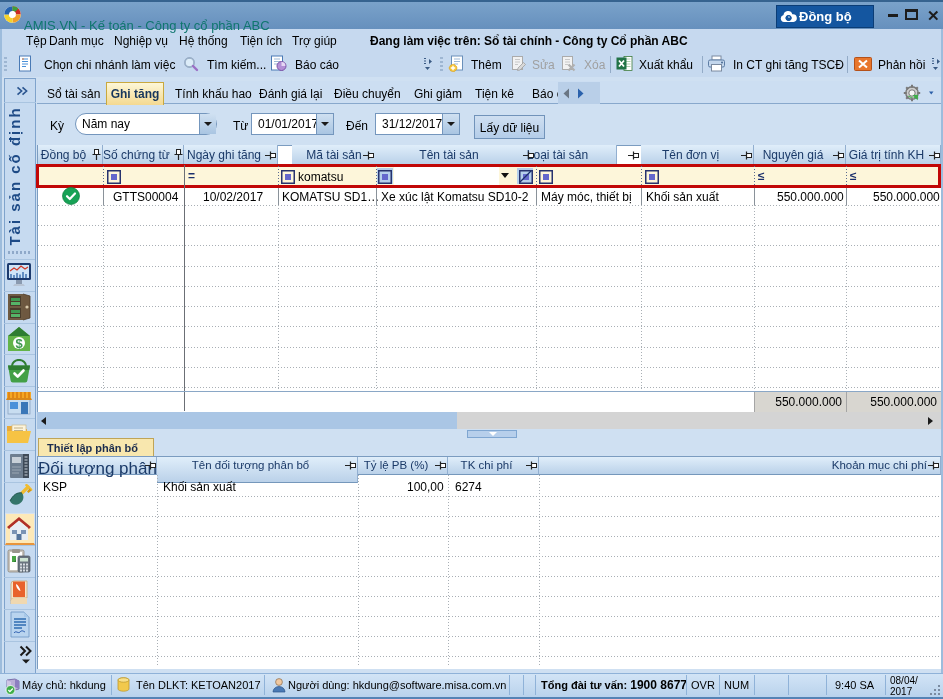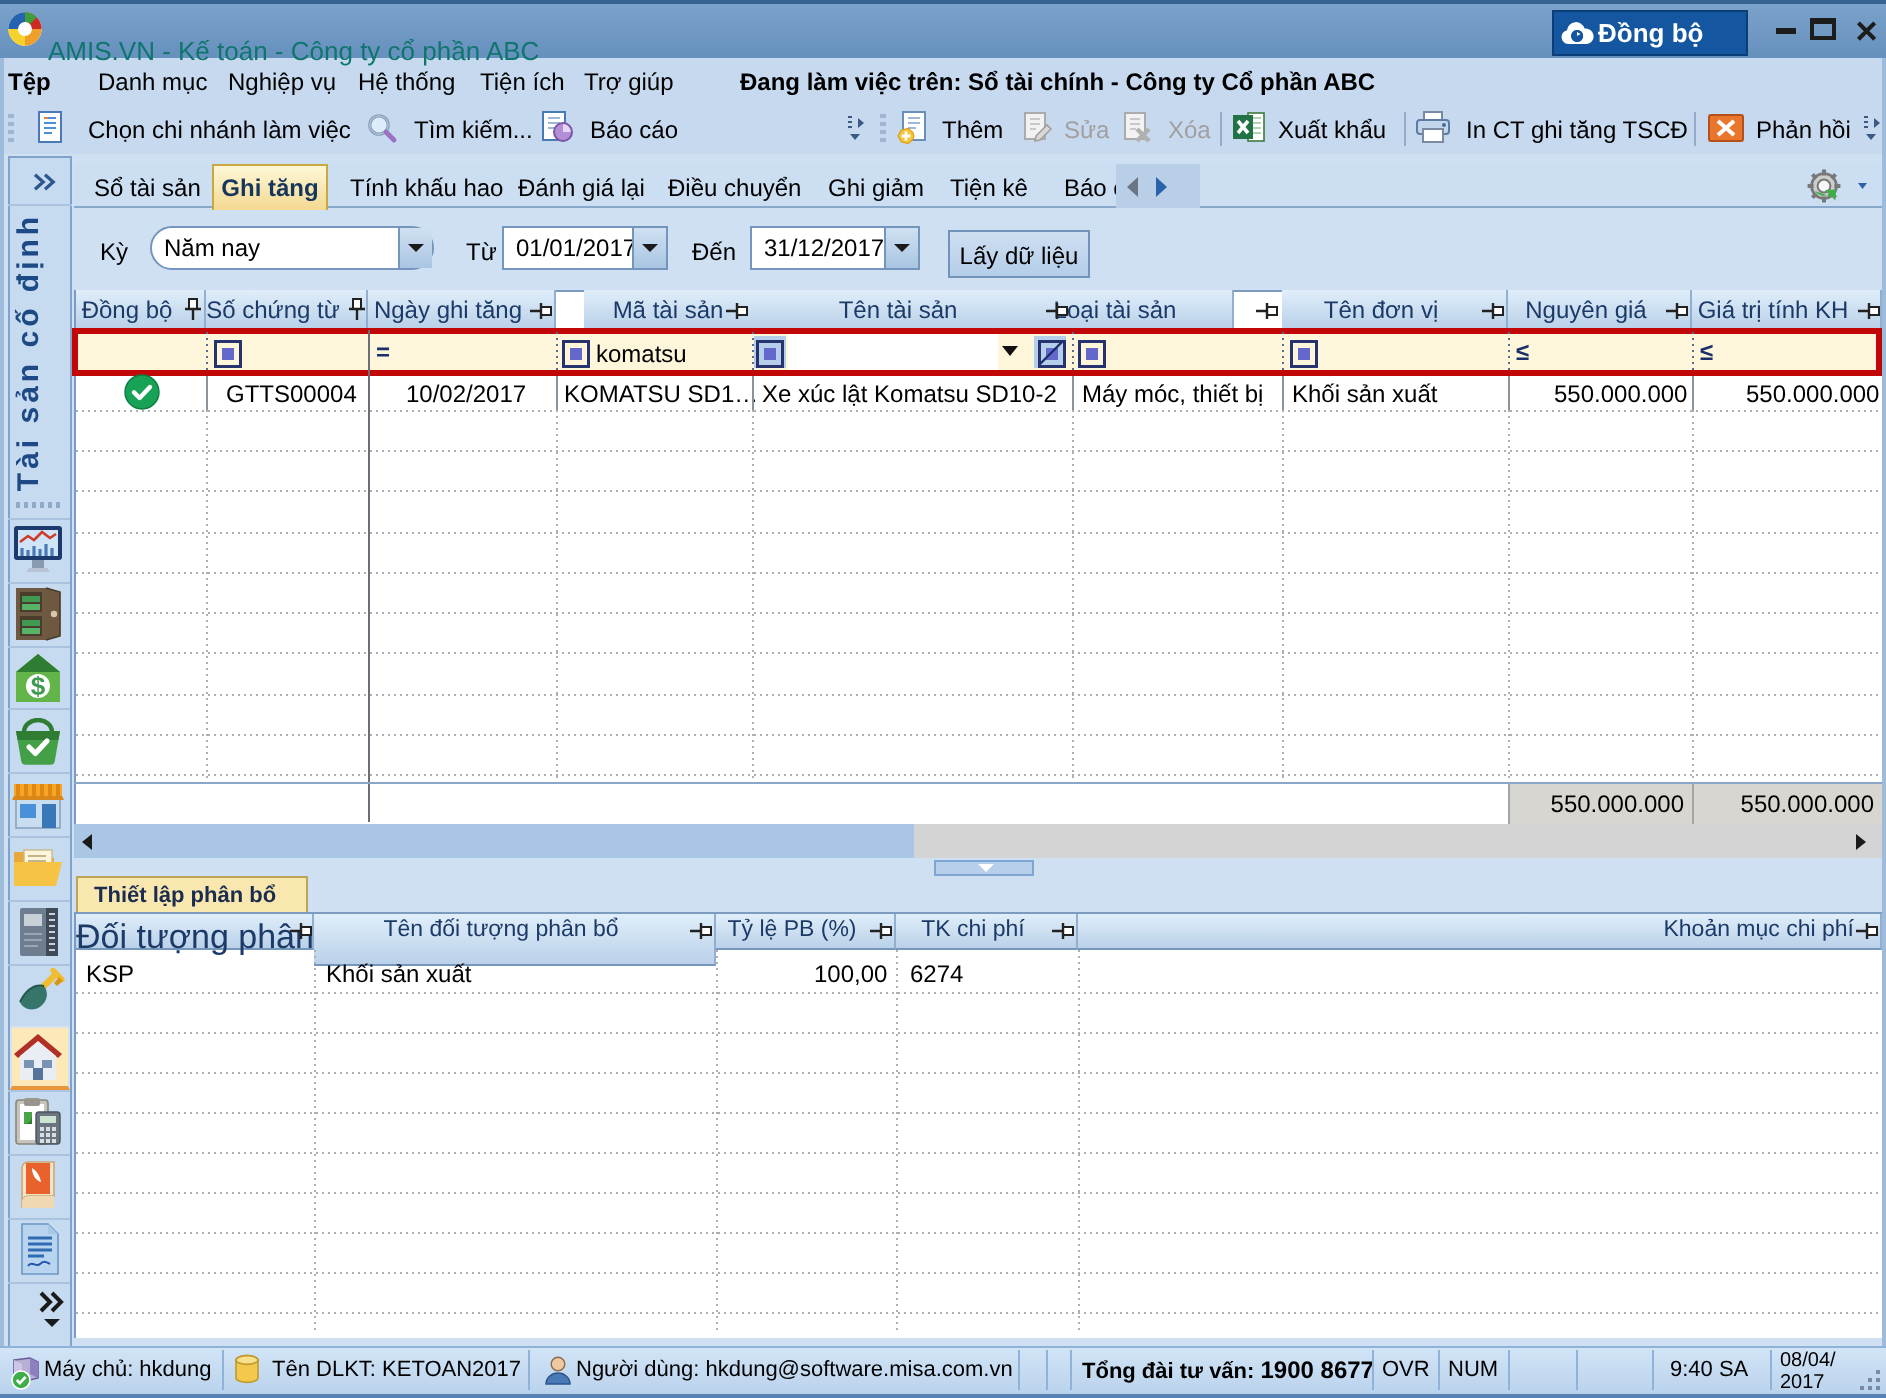--- a/index.html
+++ b/index.html
@@ -118,21 +118,21 @@
 <div class="abs winside" style="left:941px;"></div>
 
 <div id="title-text">AMIS.VN - Kế toán - Công ty cổ phần ABC</div>
 <div id="syncbtn">
     <b>Đồng bộ</b>
   </div>
 <div class="abs" style="left:888px;top:14px;width:10px;height:3px;background:#1c1c1c;"></div>
 <div class="abs" style="left:905px;top:9px;width:13px;height:11px;border:2px solid #1c1c1c;border-top:3px solid #1c1c1c;"></div>
 <div class="abs" style="left:927px;top:7px;font-size:15px;font-weight:bold;color:#1c1c1c;">✕</div>
 
-<div class="menuitem" style="left:4px;font-weight:bold;">Tệp</div>
+<div class="menuitem" style="left:26px;">Tệp</div>
 <div class="menuitem" style="left:49px;">Danh mục</div>
 <div class="menuitem" style="left:114px;">Nghiệp vụ</div>
 <div class="menuitem" style="left:179px;">Hệ thống</div>
 <div class="menuitem" style="left:240px;">Tiện ích</div>
 <div class="menuitem" style="left:292px;">Trợ giúp</div>
 <div id="working">Đang làm việc trên: Sổ tài chính - Công ty Cổ phần ABC</div>
 
 <div class="grip" style="left:4px;"></div>
 <div class="tbtext" style="left:44px;">Chọn chi nhánh làm việc</div>
 <div class="tbtext" style="left:207px;">Tìm kiếm...</div>

